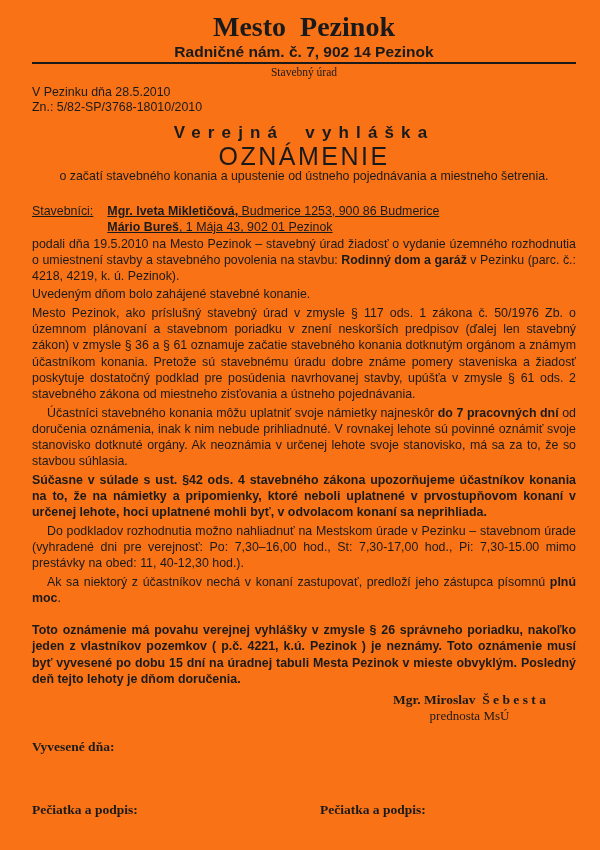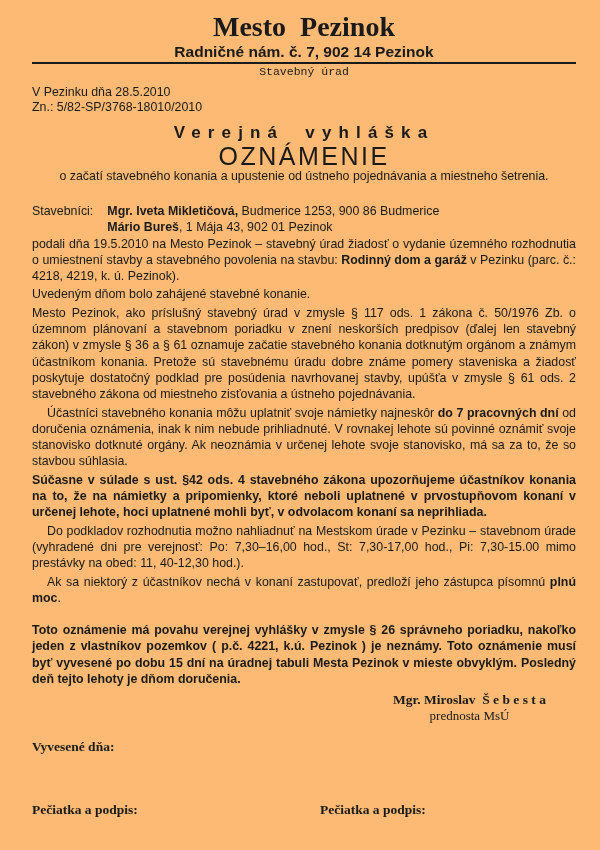--- a/index.html
+++ b/index.html
@@ -1,54 +1,54 @@
 <!DOCTYPE html>
 <html><head>
 <meta charset="utf-8">
 <style>
   html, body { margin: 0; padding: 0; background: #ffffff; }
   .page {
     position: relative;
     width: 600px; height: 850px;
     box-sizing: border-box;
-    background: #fdba74;
+    background: #f97316;
     color: #1a1a1a;
     font-family: "Liberation Sans", "DejaVu Sans", sans-serif;
     font-size: 12.4px;
     padding: 12px 24px 0 32px;
     overflow: hidden;
   }
   
   .doc-header { text-align: center; }
   .city {
     font-family: "Liberation Serif", "DejaVu Serif", serif;
     font-weight: bold; font-size: 28px; line-height: 30px;
     white-space: pre-wrap;
   }
   .address {
     font-family: Liberation Sans, sans-serif;
     font-weight: bold; font-size: 15.5px; line-height: 19px;
   }
   .rule { border-top: 2px solid #1a1a1a; margin-top: 1px; }
   .office {
-    font-family: Liberation Mono, monospace;
+    font-family: Liberation Serif, serif;
     font-size: 11.5px; line-height: 14px; margin-top: 1px;
   }
   
   .meta { margin-top: 6px; line-height: 14.5px; }
   
   .title-block { text-align: center; margin-top: 9px; }
   .t1 {
     font-weight: bold; font-size: 17px; line-height: 20px;
     letter-spacing: 0.42em; word-spacing: 0.55em;
   }
   .t2 { font-size: 25px; line-height: 26px; letter-spacing: 2.5px; }
   .t3 { font-size: 12.4px; line-height: 15px; }
   
-  .builders { display: flex; margin-top: 19px; line-height: 16.3px; }
+  .builders { display: flex; margin-top: 19px; line-height: 16.3px; text-decoration: underline; }
   .b-label { margin-right: 14px; white-space: nowrap; }
   .b-item b { font-weight: bold; }
   
   .para {
     margin: 0 0 2px 0;
     line-height: 16.3px;
     text-align: justify;
   }
   .indent { text-indent: 15px; }
   .bold { font-weight: bold; }

